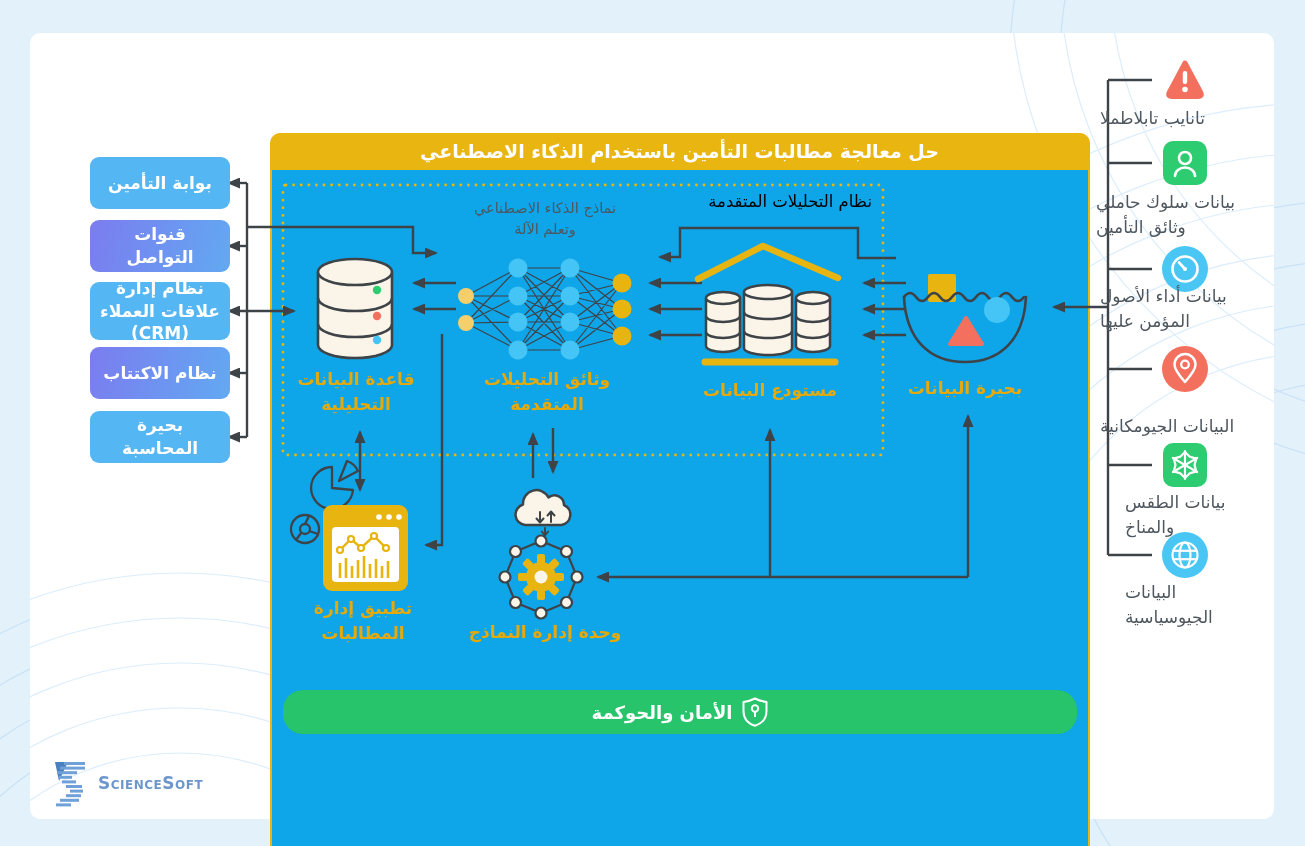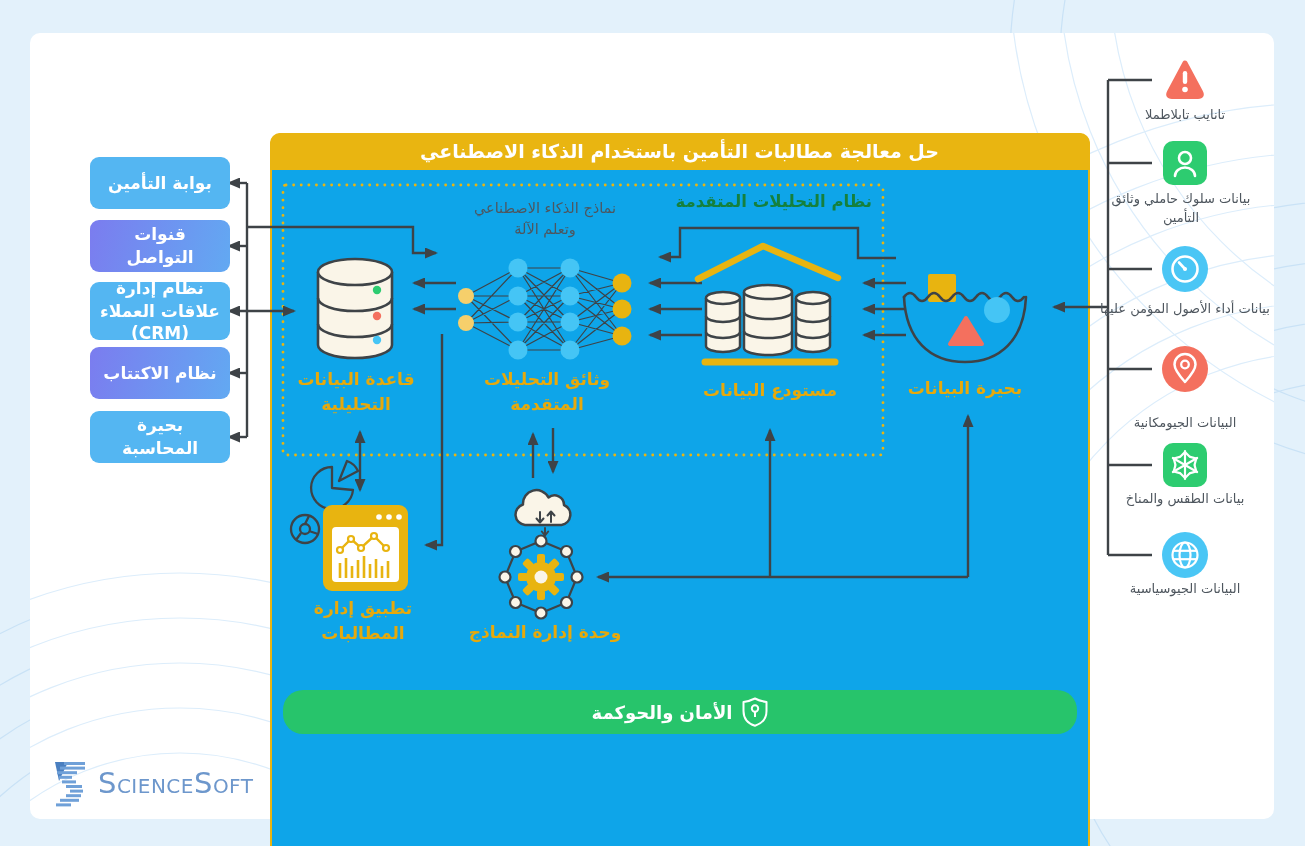--- a/index.html
+++ b/index.html
@@ -31,46 +31,46 @@
   }
 
   #diagram-layer { position:absolute; left:0; top:0; z-index:3; pointer-events:none; }
 
   .lbl { position:absolute; z-index:4; direction:rtl; text-align:center; line-height:1.45; }
   .gold-lbl { color:#E6A90C; font-weight:bold; font-size:17px; }
   .gray-lbl { color:#4E565E; font-size:14.5px; }
 
   #analytics-label {
     position:absolute; z-index:4; direction:rtl; text-align:right;
-    color:#15803d; font-weight:bold; font-size:16.5px;
+    color:#000000; font-weight:normal; font-size:16.5px;
   }
 
   .sys-box {
     position:absolute; left:90px; width:140px; height:52px; z-index:4;
     border-radius:9px; display:flex; align-items:center; justify-content:center;
     color:#fff; font-weight:bold; font-size:17px; text-align:center;
     direction:rtl; line-height:1.35; padding:4px 8px;
   }
   .sys-light { background:#54B6F2; }
   .sys-indigo { background:linear-gradient(105deg,#7B7CEF 0%,#62A9F2 100%); }
 
-  .src-lbl { position:absolute; z-index:4; direction:rtl; text-align:center;
-    color:#4E565E; font-size:13px; line-height:1.45; }
+  .src-lbl { position:absolute; z-index:4; direction:rtl; text-align:left;
+    color:#4E565E; font-size:17px; line-height:1.45; }
 
   #security-bar {
     position:absolute; left:283px; top:690px; width:794px; height:44px; z-index:4;
     background:#27C46B; border-radius:20px;
     display:flex; align-items:center; justify-content:center; gap:10px;
     direction:rtl; color:#fff; font-weight:bold; font-size:18px;
   }
 
   #brand { position:absolute; left:55px; top:760px; z-index:4;
     display:flex; align-items:center; gap:9px; }
   #brand-text {
-    color:#6D97CC; font-size:29px; font-weight:normal;
+    color:#6D97CC; font-size:17px; font-weight:bold;
     font-variant:small-caps; letter-spacing:0.5px;
   }
 </style>
 </head>
 <body>
 
 <svg id="bg-waves" width="1305" height="846">
   <g fill="none" stroke="#C9E2F6" stroke-width="1.2">
     <circle cx="200" cy="1020" r="300"></circle>
       <circle cx="200" cy="1020" r="345"></circle>
@@ -355,21 +355,21 @@
   </div>
 <div class="sys-box sys-indigo" style="top:347px;">
     <span>نظام الاكتتاب</span>
   </div>
 <div class="sys-box sys-light" style="top:411px;">
     <span>بحيرة المحاسبة</span>
   </div>
 
 <div class="src-lbl" style="left:1100px; top:106px; width:170px;">تانايب تابلاطملا</div>
 <div class="src-lbl" style="left:1096px; top:190px; width:170px;">بيانات سلوك حاملي وثائق التأمين</div>
-<div class="src-lbl" style="left:1100px; top:300px; width:170px;">بيانات أداء الأصول المؤمن عليها</div>
+<div class="src-lbl" style="left:1100px; top:284px; width:170px;">بيانات أداء الأصول المؤمن عليها</div>
 <div class="src-lbl" style="left:1100px; top:394px; width:170px;margin-top:20px;">البيانات الجيومكانية</div>
 <div class="src-lbl" style="left:1125px; top:490px; width:120px;">بيانات الطقس والمناخ</div>
 <div class="src-lbl" style="left:1125px; top:580px; width:120px;">البيانات الجيوسياسية</div>
 
 <div id="security-bar">
   <svg width="26" height="30" viewBox="0 0 26 30">
     <path d="M13,1.5 C17,3.5 21,4.5 24.5,5 V14 C24.5,21.5 20,26.5 13,28.8 C6,26.5 1.5,21.5 1.5,14 V5 C5,4.5 9,3.5 13,1.5 Z" fill="none" stroke="#fff" stroke-width="2" stroke-linejoin="round"></path>
     <circle cx="13" cy="11.5" r="3.2" fill="none" stroke="#fff" stroke-width="2"></circle>
     <line x1="13" y1="14.7" x2="13" y2="20" stroke="#fff" stroke-width="2"></line>
   </svg>

